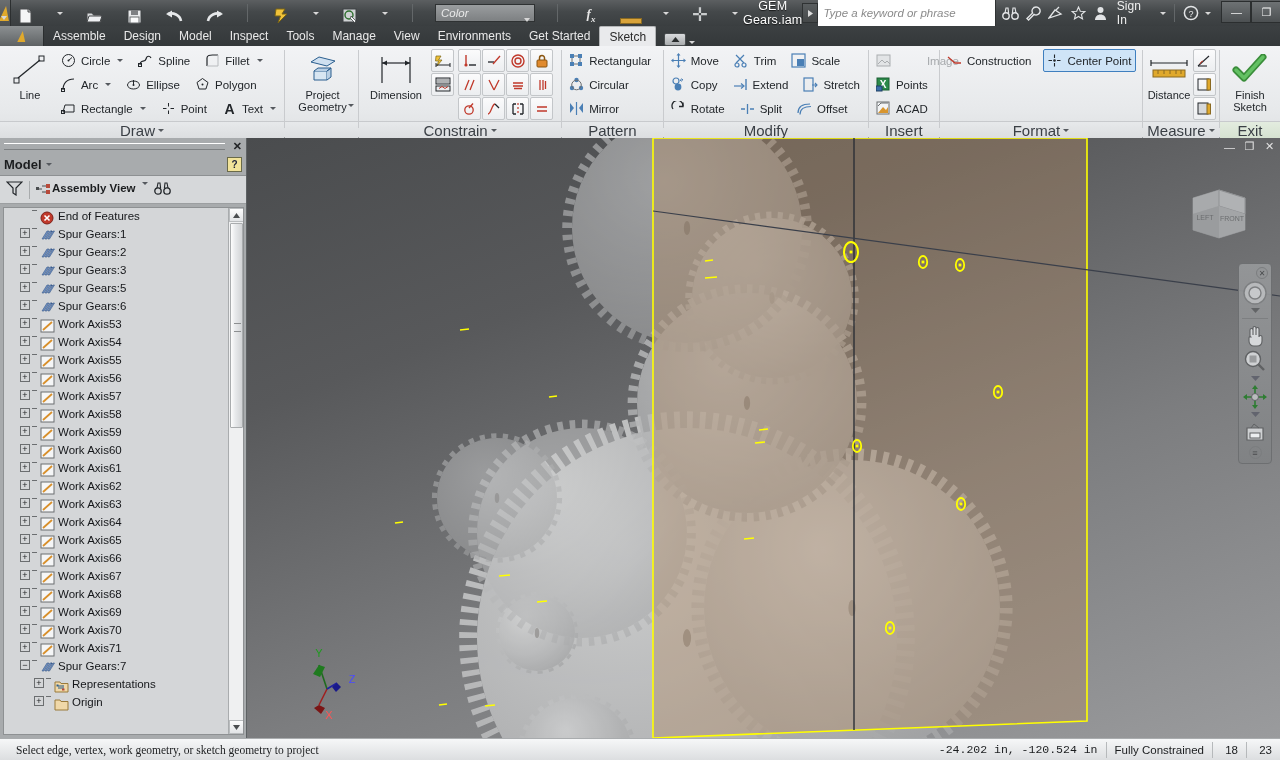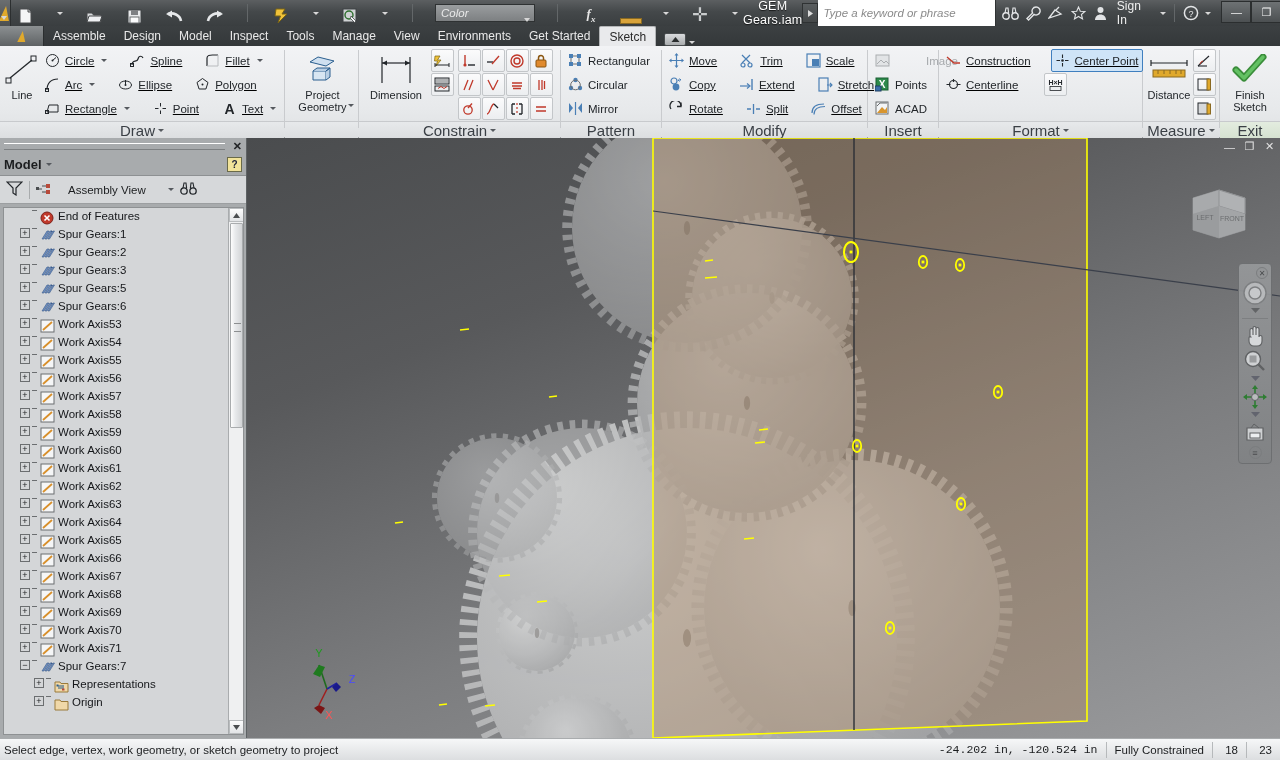--- a/index.html
+++ b/index.html
@@ -103,21 +103,21 @@
     display:flex;align-items:center;justify-content:center;gap:3px;
   }
   .panel-sep{ width:1px; height:78px; margin-top:4px; background:#c9cbce; }
   .dcaret{ width:0;height:0;border-left:3px solid transparent;border-right:3px solid transparent;border-top:3.5px solid #55595e;}
   .big-btn{
     display:flex;flex-direction:column;align-items:center;justify-content:flex-start;
     width:54px; padding-top:2px; font-size:11px; color:#22262a; text-align:center; line-height:12px;
   }
   .big-icon{ height:38px; display:flex;align-items:center;justify-content:center; }
   .small-rows{ display:flex; flex-direction:column; gap:1px; }
-  .srow{ display:flex; align-items:flex-end; gap:16px;text-decoration:underline; }
+  .srow{ display:flex; align-items:flex-end; gap:8px; }
   .sbtn{
     display:flex;align-items:center; gap:4px; height:23px; padding:0 4px 0 2px;
     font-size:11.5px; color:#22262a; border-radius:2px; white-space:nowrap;
   }
   .sbtn.disabled{ color:#a6a9ac;gap:35px; }
   .sbtn.active{ background:#cfe4f7; border:1px solid #3f7fbf; border-radius:2px; }
   .sico{ width:17px;height:17px;display:flex;align-items:center;justify-content:center;flex:none;}
   .constraint-grid{ display:flex;flex-direction:column;gap:1px; }
   .cg-row{ display:flex; gap:1px; }
   .cbtn{
@@ -143,21 +143,21 @@
     border-bottom:1px solid #8d9092;
   }
   .br-title{ font-size:13px; color:#1b1d1f; font-weight:bold; margin-right:4px;}
   .br-help{ margin-left:auto; width:15px;height:15px;background:#f2e39a;border:1px solid #6a6a4a;
     display:flex;align-items:center;justify-content:center;font-size:10px;font-weight:bold;color:#22263a;}
   .br-tools{
     height:28px; background:#d6d8da; border-bottom:1px solid #9c9fa1;
     display:flex; align-items:center; gap:6px; padding:0 6px;
   }
   .br-tool-sep{ width:1px;height:18px;background:#a8abad; }
-  .br-view{ display:flex;align-items:center;gap:16px;font-size:11.5px;color:#1b1d1f;}
+  .br-view{ display:flex;gap:0;font-size:11.5px;color:#1b1d1f;font-weight:bold;}
   .tree-wrap{
     flex:1; margin:3px 2px 3px 3px; background:#d4d6d8; border:1px solid #8e9193;
     position:relative; overflow:hidden; display:flex;
   }
   .tree{ flex:1; padding:2px 0 0 0; overflow:hidden; }
   .trow{ display:flex;height:18px; padding-left:16px; font-size:11.5px; color:#15171a; white-space:nowrap;}
   .tindent{ width:14px;height:18px;flex:none; }
   .texp{
     width:10px;height:10px;border:1px solid #6b6e70;background:#d4d6d8;
     display:flex;align-items:center;justify-content:center;font-size:9px;line-height:8px;color:#1b1d1f;flex:none;
@@ -212,21 +212,21 @@
   .viewcube{ position:absolute; right:25px; top:42px; width:72px; height:62px; z-index:30;}
   .axis-tri{ position:absolute; left:50px; top:505px; width:70px;height:78px; z-index:25;}
 
   
   .statusbar{
     position:absolute;left:0;top:738px;width:1280px;height:22px;
     background:linear-gradient(180deg,#f6f7f8,#dcdee0);
     border-top:1px solid #a9acae;
     display:flex;align-items:center; font-size:11.5px; color:#1b1d1f;
   }
-  .st-msg{ padding-left:4px; }
+  .st-msg{ padding-left:16px;font-family:Liberation Serif, serif; }
   .st-right{ margin-left:auto; display:flex; align-items:center; height:22px;}
   .st-cell{ padding:0 8px; height:16px; display:flex;align-items:center; border-left:1px solid #b6b9bb;}
   .st-cell.first{ border-left:none;font-family:Liberation Mono, monospace; }
   .st-num{ min-width:34px; justify-content:flex-end; }
 </style>
 </head>
 <body>
 
 <div id="app">
 
@@ -860,39 +860,20 @@
             </div>
             <div class="sbtn active">
               <span class="sico">
                   <svg width="15" height="15" viewBox="0 0 15 15">
                     <path d="M7.5 1.5v12M1.5 7.5h12" stroke="#22262a" stroke-width="1.1"></path>
                     <rect x="5" y="5" width="5" height="5" fill="#cfe4f7"></rect>
                     <circle cx="7.5" cy="7.5" r="1.3" fill="#22262a"></circle>
                   </svg>
                 </span>
               <span>Center Point</span>
-            </div>
-          </div>
-          <div class="srow">
-            <div class="sbtn">
-              <span class="sico">
-                  <svg width="15" height="15" viewBox="0 0 15 15">
-                    <circle cx="7.5" cy="7.5" r="4" fill="none" stroke="#22262a" stroke-width="1.1"></circle>
-                    <path d="M0.5 7.5h4M10.5 7.5h4M7.5 2v3" stroke="#22262a" stroke-width="1.1"></path>
-                  </svg>
-                </span>
-              <span>Centerline</span>
-            </div>
-            <div class="cbtn" style="margin-left:6px">
-              <span class="sico">
-                  <svg width="17" height="16" viewBox="0 0 17 16">
-                    <text x="8.5" y="8" font-size="7" font-weight="bold" fill="#22262a" text-anchor="middle" font-family="Liberation Sans">H×H</text>
-                    <rect x="3" y="9.5" width="11" height="4" fill="#eceef0" stroke="#22262a" stroke-width=".8"></rect>
-                  </svg>
-                </span>
             </div>
           </div>
         </div>
       </div>
       <div class="panel-label">
         <span>Format</span>
         <i class="dcaret"></i>
       </div>
     </div>
 

